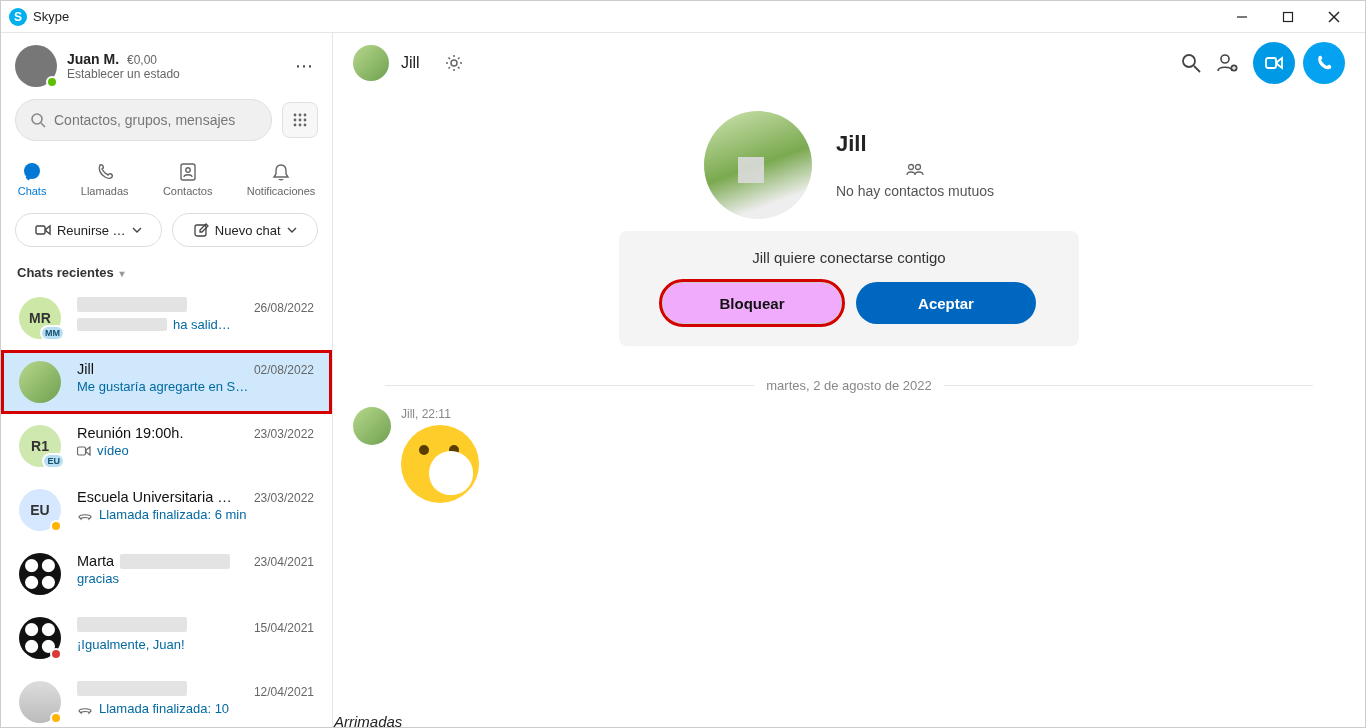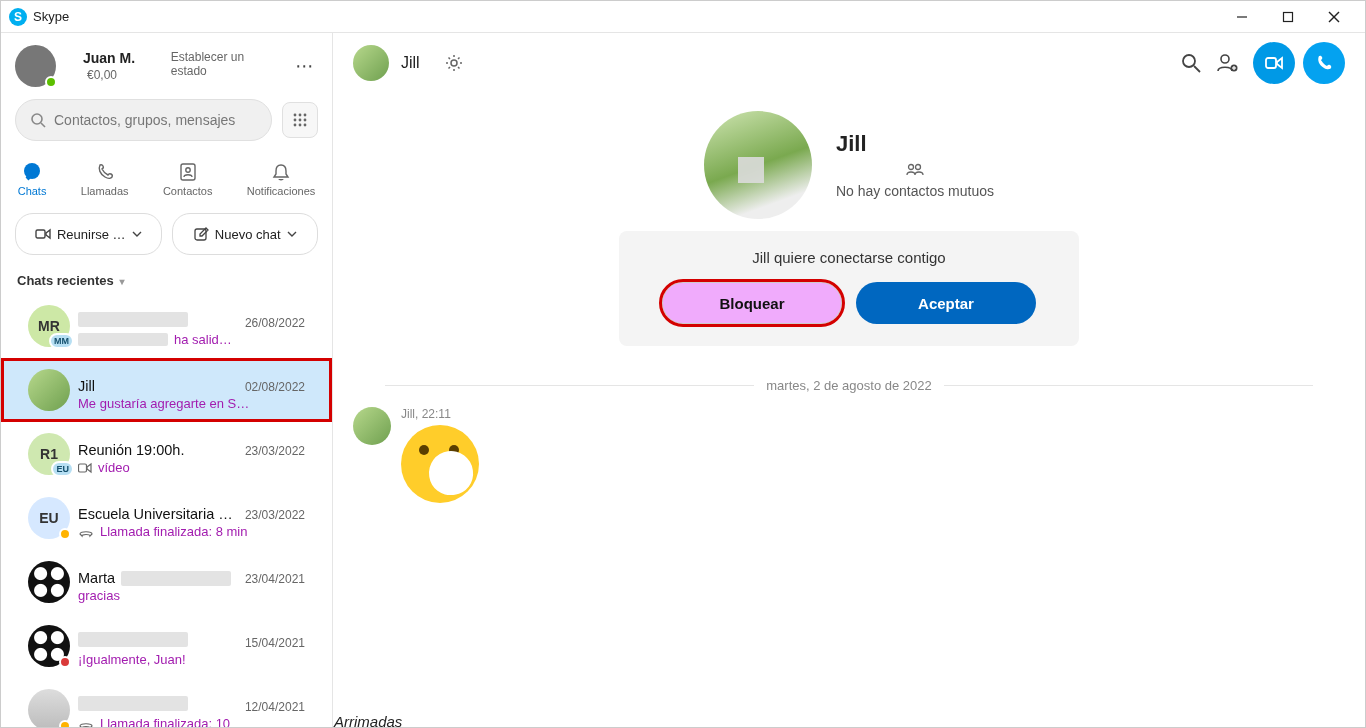--- a/index.html
+++ b/index.html
@@ -16,53 +16,53 @@
 .titlebar .win-btn { width: 46px; height: 32px; display: flex; align-items: center; justify-content: center; font-family: monospace; font-size: 14px; cursor: pointer; }
 
 .body-row { display: flex; flex: 1; min-height: 0; }
 
 
 .sidebar { width: 332px; min-width: 332px; border-right: 1px solid #e5e5e5; display: flex; flex-direction: column; background: #fff; }
 
 .me-row { display: flex; align-items: center; padding: 12px 14px 6px 14px; gap: 10px; }
 .me-avatar { width: 42px; height: 42px; border-radius: 50%; background: #777; position: relative; }
 .presence-dot { position: absolute; bottom: -1px; right: -1px; width: 12px; height: 12px; border-radius: 50%; background: #5cbf00; border: 2px solid #fff; }
-.me-info { display: flex; flex-direction: row; margin-left: 17px; }
+.me-info { display: flex; flex-direction: column; }
 .me-name-row { font-size: 14px; font-weight: 600; }
 .me-balance { font-weight: 400; color: #666; font-size: 12px; margin-left: 4px; }
 .me-status { font-size: 12px; color: #666; }
 .me-more { margin-left: auto; width: 28px; height: 28px; display: flex; align-items: center; justify-content: center; cursor: pointer; font-size: 18px; color: #444; }
 
 .search-row { display: flex; align-items: center; padding: 6px 14px 10px 14px; gap: 10px; }
 .search-box { flex: 1; display: flex; align-items: center; background: #f0f0f0; border: 1px solid #e0e0e0; border-radius: 22px; height: 42px; padding: 0 14px; gap: 8px; color: #777; font-size: 14px; cursor: text; }
 .dial-btn { width: 36px; height: 36px; border-radius: 8px; border: 1px solid #e0e0e0; background: #f7f7f7; display: flex; align-items: center; justify-content: center; cursor: pointer; font-size: 16px; }
 
 .nav-tabs { display: flex; justify-content: space-around; padding: 6px 10px 4px 10px; gap: 21px; }
 .nav-tab { display: flex; flex-direction: column; align-items: center; gap: 2px; font-size: 11px; color: #666; cursor: pointer; padding: 4px 6px; }
 .nav-tab.active { color: #0078d4; }
 .nav-tab .nav-icon { height: 22px; display: flex; align-items: center; justify-content: center; font-size: 18px; }
 
 .actions-row { display: flex; gap: 10px; padding: 8px 14px 12px 14px; }
-.pill-btn { flex: 1; height: 42px; border: 1px solid #ddd; border-radius: 18px; background: #fff; display: flex; align-items: center; justify-content: center; gap: 6px; font-size: 13px; cursor: pointer; }
+.pill-btn { flex: 1; height: 34px; border: 1px solid #ddd; border-radius: 18px; background: #fff; display: flex; align-items: center; justify-content: center; gap: 6px; font-size: 13px; cursor: pointer; }
 
 .section-hdr { font-size: 13px; font-weight: 600; padding: 6px 16px 6px 16px; color: #333; cursor: pointer; }
 .section-hdr .chev { color: #999; font-size: 10px; margin-left: 2px; }
 
 .chat-list { flex: 1; overflow-y: auto; }
-.chat-item { display: flex; padding: 8px 24px; gap: 8px; cursor: pointer; align-items: flex-end; border: 3px solid transparent; }
+.chat-item { display: flex; padding: 8px 15px; gap: 16px; cursor: pointer; align-items: flex-start; border: 3px solid transparent; }
 .chat-item.selected { background: #cfe8fb; border: 3px solid #d40000; }
 .chat-avatar { width: 42px; height: 42px; border-radius: 50%; background: #ccc; flex-shrink: 0; display: flex; align-items: center; justify-content: center; font-weight: 600; font-size: 14px; color: #333; position: relative; }
 .chat-avatar .presence-dot.dnd { background: #d93a3a; }
 .chat-avatar .presence-dot.away { background: #ffb300; }
 .chat-body { flex: 1; min-width: 0; }
 .chat-top { display: flex; justify-content: space-between; align-items: baseline; gap: 6px; }
 .chat-name { font-size: 14.5px; color: #111; display: flex; align-items: center; gap: 6px; }
 .chat-name .blur { display: inline-block; height: 15px; width: 110px; background: #e3e3e3; border-radius: 2px; }
 .chat-date { font-size: 12px; color: #666; white-space: nowrap; }
-.chat-snippet { font-size: 13px; color: #a21caf; margin-top: 2px; display: flex; align-items: center; gap: 6px; white-space: nowrap; overflow: hidden; text-overflow: ellipsis; }
+.chat-snippet { font-size: 13px; color: #0369a1; margin-top: 2px; display: flex; align-items: center; gap: 6px; white-space: nowrap; overflow: hidden; text-overflow: ellipsis; }
 .chat-snippet .blur { display: inline-block; height: 13px; width: 90px; background: #e3e3e3; border-radius: 2px; }
 
 .group-avatar { background: radial-gradient(circle at 30% 30%, #fff 6px, transparent 7px), radial-gradient(circle at 70% 30%, #fff 6px, transparent 7px), radial-gradient(circle at 30% 70%, #fff 6px, transparent 7px), radial-gradient(circle at 70% 70%, #fff 6px, transparent 7px), #111; }
 
 
 .main { flex: 1; display: flex; flex-direction: column; min-width: 0; background: #fff; }
 
 .conv-header { display: flex; align-items: center; height: 60px; padding: 0 20px; position: relative; }
 .conv-avatar-sm { width: 36px; height: 36px; border-radius: 50%; background: linear-gradient(135deg, #b7d88c, #6fa04f); margin-right: 12px; }
 .conv-name { font-size: 16px; font-weight: 400; margin-right: 16px; }
@@ -292,21 +292,21 @@
               <div class="chat-top">
                 <div class="chat-name">
                   <span>Escuela Universitaria …</span>
                 </div>
                 <div class="chat-date">23/03/2022</div>
               </div>
               <div class="chat-snippet">
                 <svg width="16" height="12">
                   <path d="M2 8 C2 5 14 5 14 8 L12 10 C12 8 4 8 4 10 Z" fill="none" stroke="#666" stroke-width="1.2"></path>
                 </svg>
-                <span>Llamada finalizada: 8 min</span>
+                <span>Llamada finalizada: 6 min</span>
               </div>
             </div>
           </div>
           <div class="chat-item">
             <div class="chat-avatar group-avatar"></div>
             <div class="chat-body">
               <div class="chat-top">
                 <div class="chat-name">
                   <span>Marta </span>
                   <span class="blur"></span>

